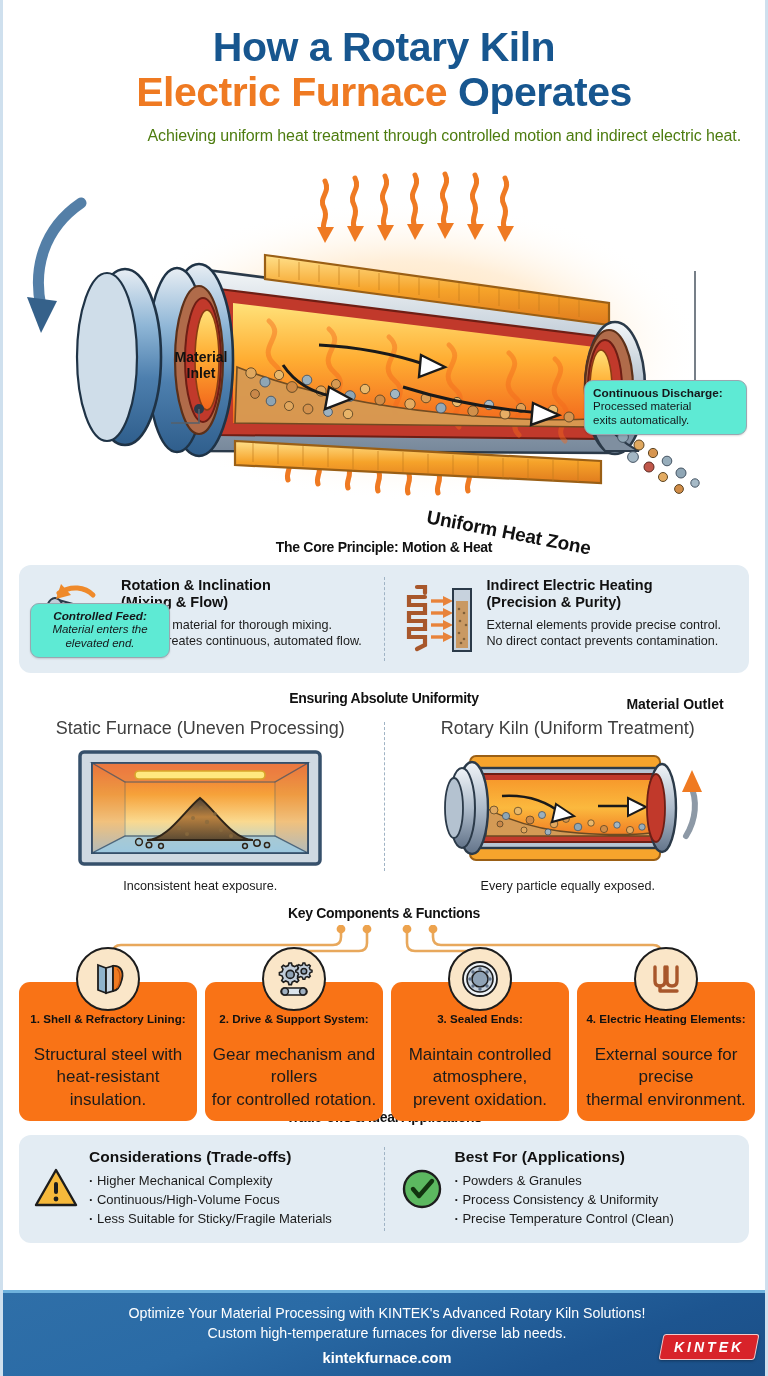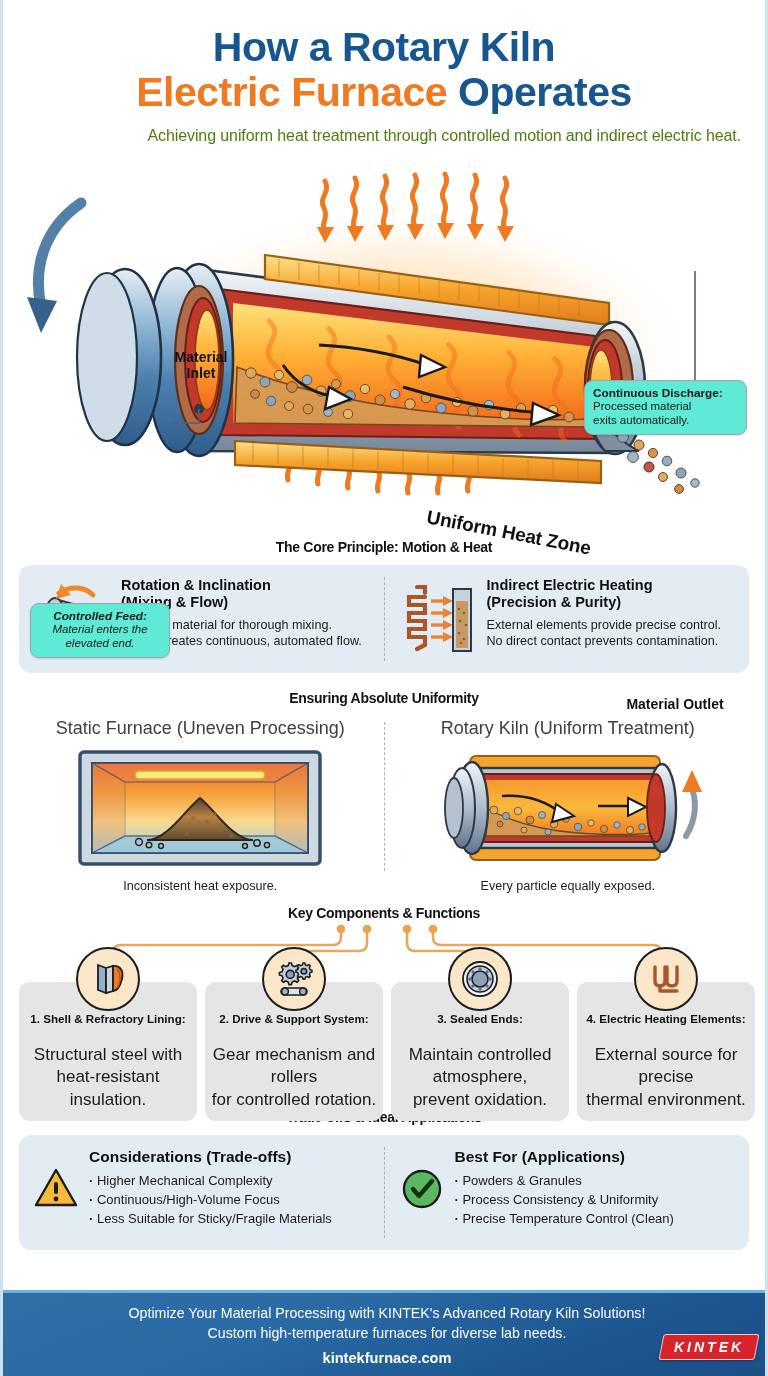--- a/index.html
+++ b/index.html
@@ -67,34 +67,34 @@
   .cmp-title{ font-size:18px; font-weight:normal; color:#404040; }
   .cmp-art{ margin:9px auto 0; }
   .cmp-cap{ font-size:12.6px; color:#1b1b1b; margin-top:7px; }
   .cmp-div{ width:0; border-left:1.5px dashed #9fb3c4; margin:10px 2px 22px; }
 
   
   .kc-wrap{ position:relative; margin-top:4px; height:178px; }
   .kc-connect{ position:absolute; left:0; top:0; }
   .kc-row{ position:absolute; left:16px; top:57px; width:736px; display:flex; gap:8px; }
   .kc-card{
-    flex:1; background:#e5e5e5; border-radius:11px; padding:30px 6px 10px;
+    flex:1; background:#f97316; border-radius:11px; padding:30px 6px 10px;
     text-align:center; position:relative;
   }
   .kc-t{ font-size:11.6px; font-weight:bold; color:#111; line-height:1.25; }
   .kc-d{ font-size:17px; color:#1b1b1b; line-height:1.3; margin-top:18px; }
   .kc-badge{
     position:absolute; top:-35px; left:50%; transform:translateX(-50%);
     width:64px; height:64px; border-radius:50%;
     background:#fae6c8; border:2px solid #1d1d1d;
     display:flex; align-items:center; justify-content:center;
   }
 
   
-  .to-col{ flex:1; display:flex; gap:10px; padding:13px 10px 21px 14px; }
+  .to-col{ flex:1; display:flex; gap:10px; padding:13px 10px 14px 14px; }
   .to-title{ font-size:15.5px; font-weight:bold; color:#111; margin-bottom:5px; }
   .to-list{ list-style:none; }
   .to-list li{ font-size:13px; color:#1b1b1b; line-height:1.48; }
   .to-list li:before{ content:"\00b7\00a0"; font-weight:bold; }
   .to-icon{ flex:0 0 auto; padding-top:18px; }
 
   
   .footer{
     position:absolute; left:0; bottom:0; width:768px; height:86px;
     background:linear-gradient(160deg,#2f6fa8 0%,#2a6ba6 35%,#1d5590 75%,#1b4f87 100%);

